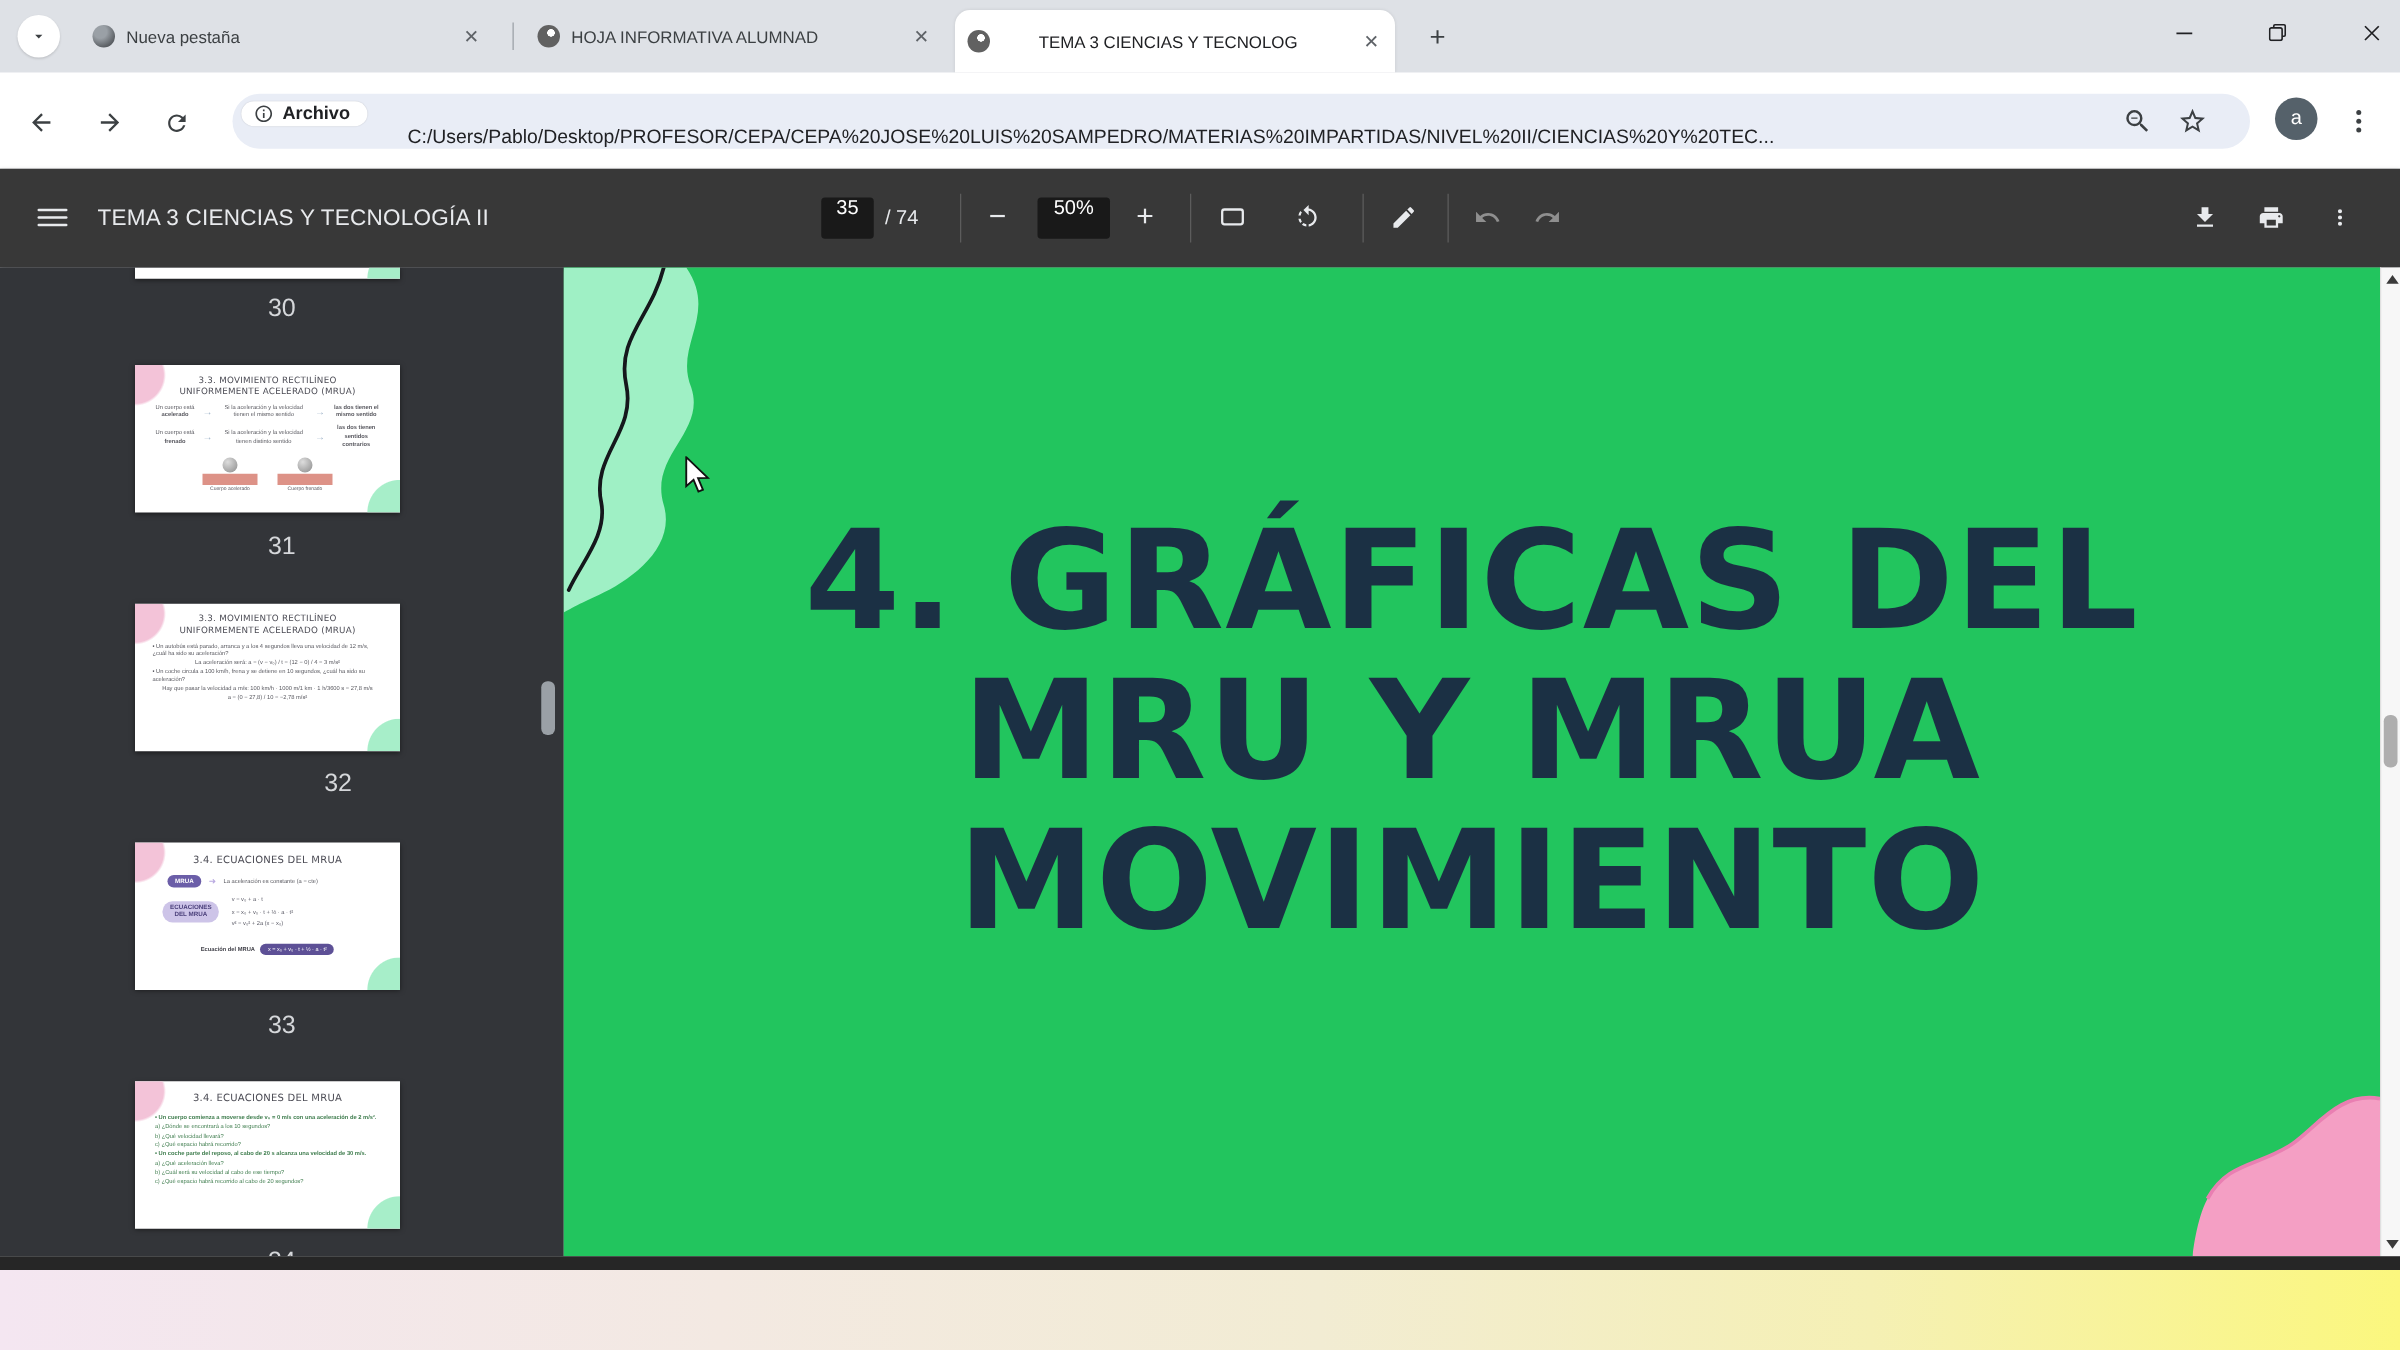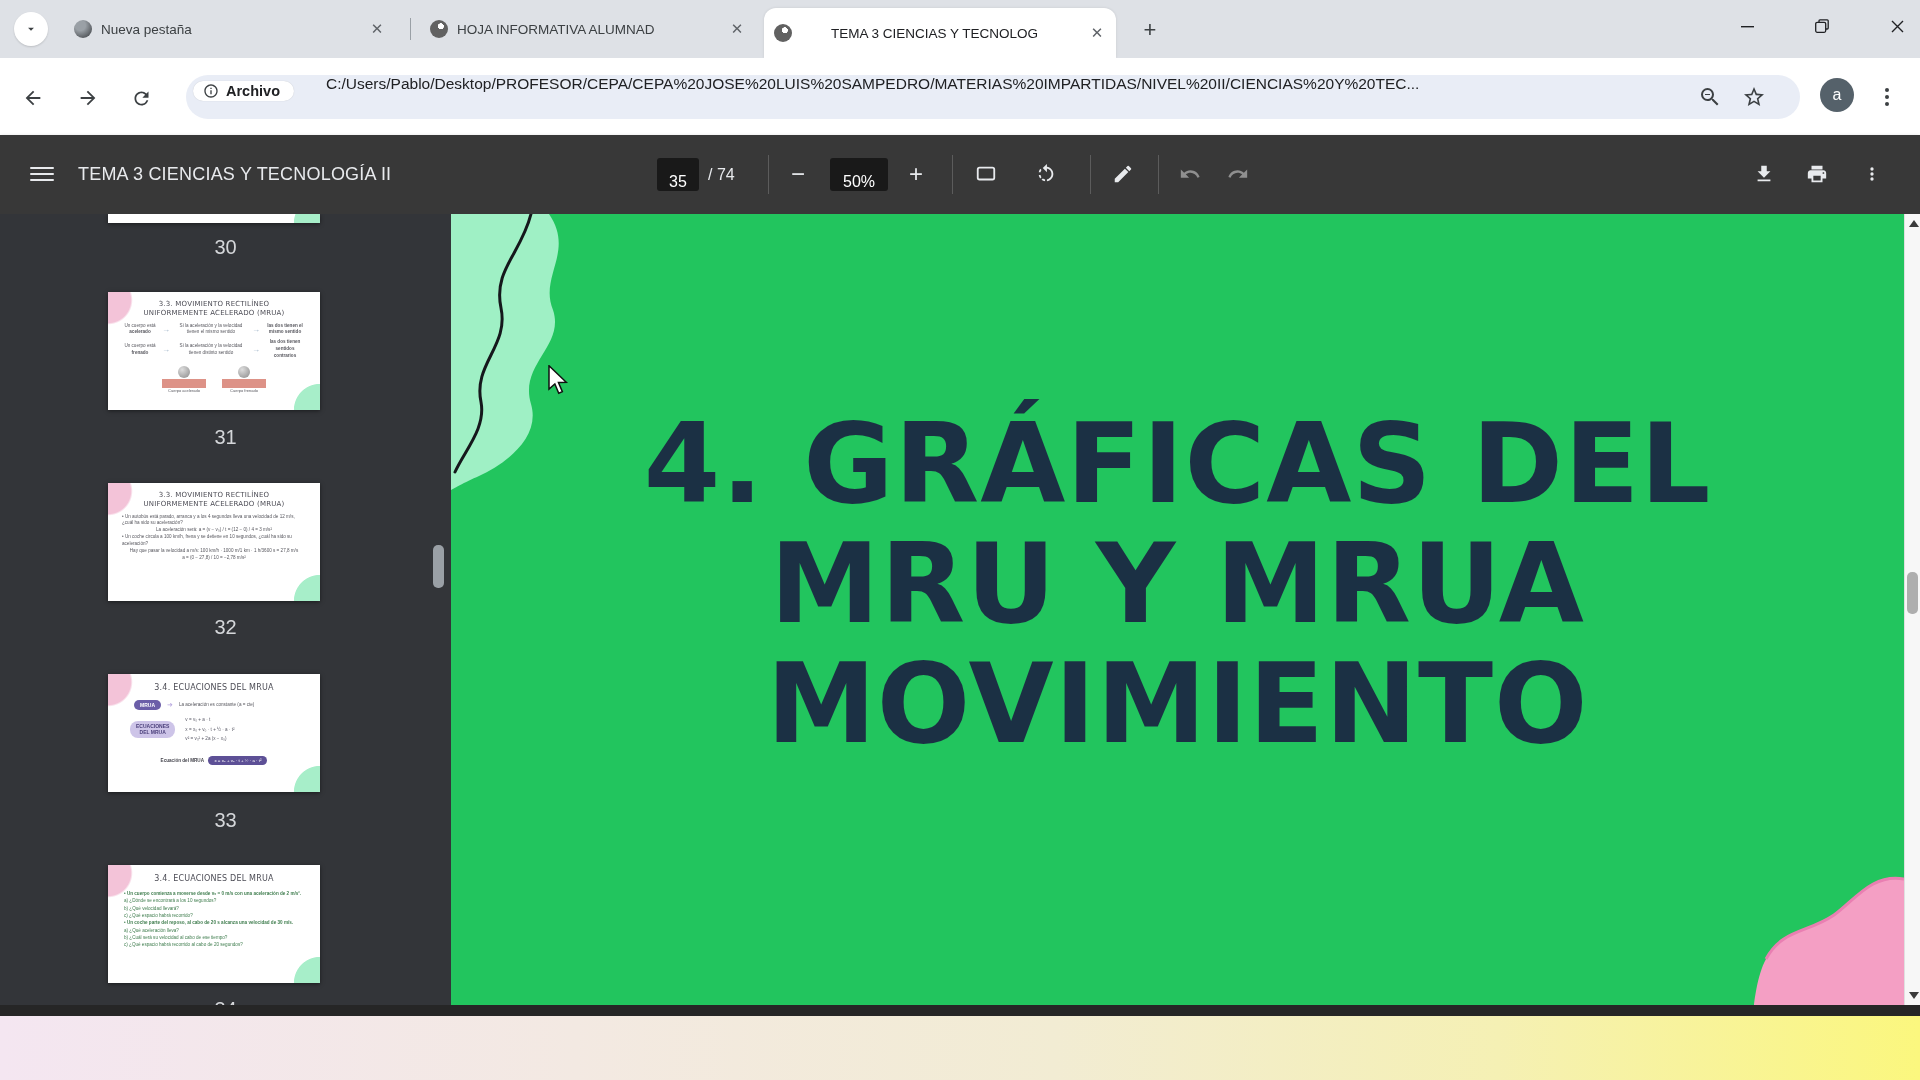--- a/index.html
+++ b/index.html
@@ -26,34 +26,34 @@
     color:#3c4043;font-size:22px;border-radius:50%;}
   .winctl{top:6px;width:48px;height:40px;display:flex;align-items:center;justify-content:center;color:#202124;}
 
   
   .toolbar{left:0;top:58px;width:1920px;height:77px;background:#ffffff;}
   .nav-btn{top:22px;width:36px;height:36px;display:flex;align-items:center;justify-content:center;border-radius:50%;}
   .omnibox{left:186px;top:17px;width:1614px;height:44px;background:#e9edf6;border-radius:22px;}
   .chip{left:7px;top:6px;height:20px;background:#fff;border-radius:16px;display:flex;align-items:center;
     padding:0 14px 0 10px;gap:7px;box-shadow:0 0 1px rgba(0,0,0,.2);}
   .chip span{font-size:14.5px;color:#202124;font-weight:700;}
-  .url{left:140px;top:0;height:44px;right:120px;display:flex;align-items:flex-start;overflow:hidden;}
+  .url{left:140px;top:0;height:44px;right:120px;display:flex;align-items:flex-end;overflow:hidden;}
   .url span{font-size:15.5px;color:#202124;white-space:nowrap;}
   .omni-icon{top:10px;width:24px;height:24px;}
   .avatar{left:1820px;top:20px;width:34px;height:34px;border-radius:50%;background:#55616a;color:#fff;
     display:flex;align-items:center;justify-content:center;font-size:16px;}
   .kebab{left:1872px;top:24px;width:30px;height:30px;display:flex;flex-direction:column;align-items:center;justify-content:center;gap:3px;}
   .kebab i{width:4px;height:4px;border-radius:50%;background:#3c4043;}
 
   
   .pdfbar{left:0;top:135px;width:1920px;height:79px;background:#383838;box-shadow:0 2px 4px rgba(0,0,0,.35);}
   .pdfbar .hamb{left:30px;top:27px;width:24px;height:24px;display:flex;flex-direction:column;justify-content:center;gap:4px;}
   .pdfbar .hamb i{height:2px;background:#e8eaed;border-radius:1px;}
   .pdf-title{left:78px;top:0;height:79px;display:flex;align-items:center;font-size:18px;color:#e8eaed;letter-spacing:.2px;}
-  .dbox{top:23px;height:33px;background:#191919;border-radius:3px;color:#fff;display:flex;align-items:flex-end;justify-content:center;font-size:16px;}
+  .dbox{top:23px;height:33px;background:#191919;border-radius:3px;color:#fff;display:flex;align-items:flex-start;justify-content:center;font-size:16px;}
   .pdftxt{top:0;height:79px;display:flex;align-items:center;color:#e8eaed;font-size:16px;}
   .vsep{top:20px;width:1px;height:39px;background:#5c5c5c;}
   .pbtn{top:20px;width:38px;height:38px;display:flex;align-items:center;justify-content:center;border-radius:50%;color:#e8eaed;font-size:24px;}
   .pbtn svg{fill:#e8eaed;}
   .pbtn.dim svg{fill:#8f8f8f;}
 
   
   .sidebar{left:0;top:214px;width:451px;height:791px;background:#333539;overflow:hidden;}
   .thumb{left:108px;width:212px;background:#fff;box-shadow:0 1px 4px rgba(0,0,0,.5);overflow:hidden;}
   .pnum{left:0;width:451px;text-align:center;color:#d5d7da;font-size:20px;}
@@ -305,21 +305,21 @@
       <div>UNIFORMEMENTE ACELERADO (MRUA)</div>
     </div>
     <div style="padding:5px 14px 0;">
       <div class="tiny">• Un autobús está parado, arranca y a los 4 segundos lleva una velocidad de 12 m/s, ¿cuál ha sido su aceleración?</div>
       <div class="tiny" style="text-align:center;">La aceleración será:  a = (v − v₀) / t = (12 − 0) / 4 = 3 m/s²</div>
       <div class="tiny">• Un coche circula a 100 km/h, frena y se detiene en 10 segundos, ¿cuál ha sido su aceleración?</div>
       <div class="tiny" style="text-align:center;">Hay que pasar la velocidad a m/s:  100 km/h · 1000 m/1 km · 1 h/3600 s = 27,8 m/s</div>
       <div class="tiny" style="text-align:center;">a = (0 − 27,8) / 10 = −2,78 m/s²</div>
     </div>
   </div>
-  <div class="abs pnum" style="top:402px;">32</div>
+  <div class="abs pnum" style="top:402px;margin-left:45px;">32</div>
 
   <div class="abs thumb" style="top:460px;height:118px;">
     <div class="corner-pink"></div>
     <div class="corner-mint"></div>
     <div class="thumb-title" style="margin-top:9px;font-size:8px;">3.4. ECUACIONES DEL MRUA</div>
     <div style="display:flex;align-items:center;gap:6px;margin:7px 0 0 26px;">
       <span class="pill" style="background:#6b5ea8;color:#fff;font-weight:700;">MRUA</span>
       <span style="color:#b9a9e0;font-size:7px;">➜</span>
       <span class="tiny">La aceleración es constante (a = cte)</span>
     </div>

